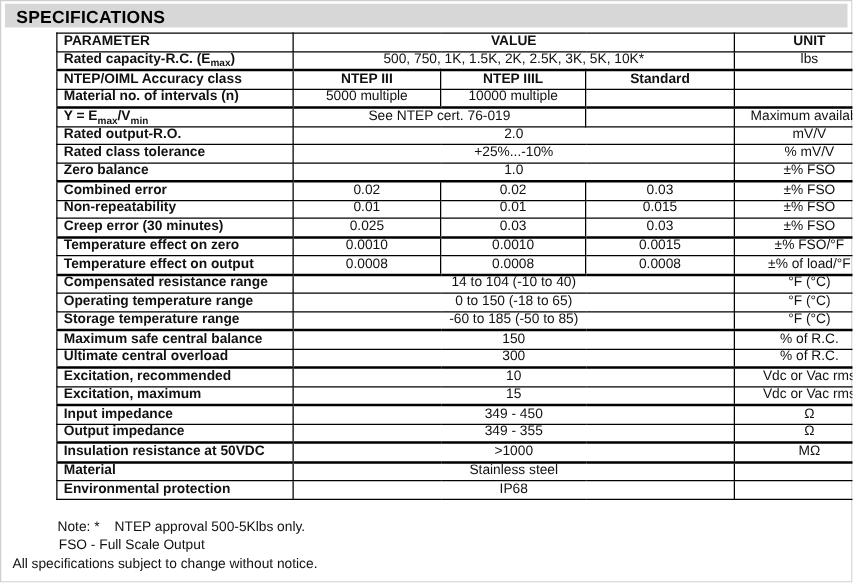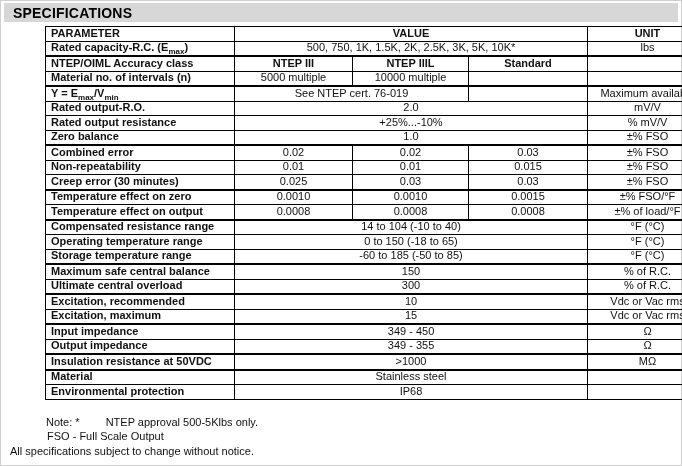--- a/index.html
+++ b/index.html
@@ -60,21 +60,21 @@
   table.spec tr.section-end th,
   table.spec tr.section-end td { border-bottom-width: 2px; }
   sub { font-size: 8px; line-height: 0; }
   .notes {
     position: absolute;
     left: 14px; top: 416px;
     font-size: 11px;
     color: #111111;
   }
   .notes .note-line1 { display: flex; }
-  .notes .note-label { margin-right: 26px; padding-left: 32px; }
+  .notes .note-label { margin-right: 12px; padding-left: 32px; }
   .notes .note-line2 { padding-left: 33px; margin-top: 2px; }
   .footer-line {
     position: absolute;
     left: 10px; top: 445px;
     font-size: 11px;
     color: #111111;
   }
 </style>
 </head>
 <body>
@@ -125,21 +125,21 @@
         <td class="val" colspan="2">See NTEP cert. 76-019</td>
         <td class="val" colspan="1"></td>
         <td class="unit">Maximum available</td>
       </tr>
       <tr>
         <td class="param"><span>Rated output-R.O.</span></td>
         <td class="val" colspan="3">2.0</td>
         <td class="unit">mV/V</td>
       </tr>
       <tr>
-        <td class="param"><span>Rated output resistance</span></td>
+        <td class="param"><span>Rated class tolerance</span></td>
         <td class="val" colspan="3">+25%...-10%</td>
         <td class="unit">% mV/V</td>
       </tr>
       <tr class="section-end">
         <td class="param"><span>Zero balance</span></td>
         <td class="val" colspan="3">1.0</td>
         <td class="unit">±% FSO</td>
       </tr>
       <tr>
         <td class="param"><span>Combined error</span></td>

